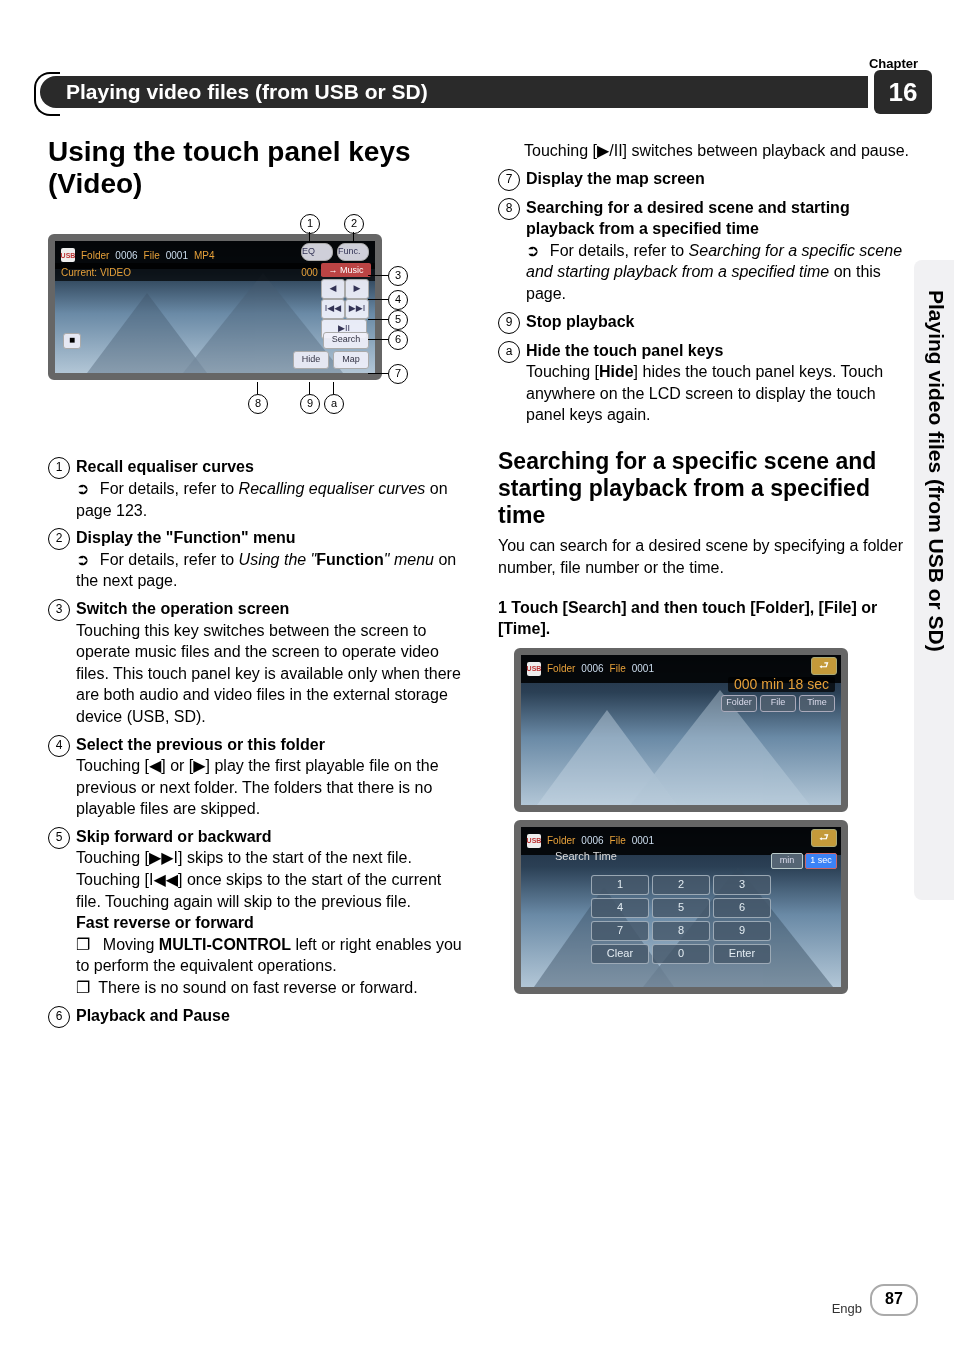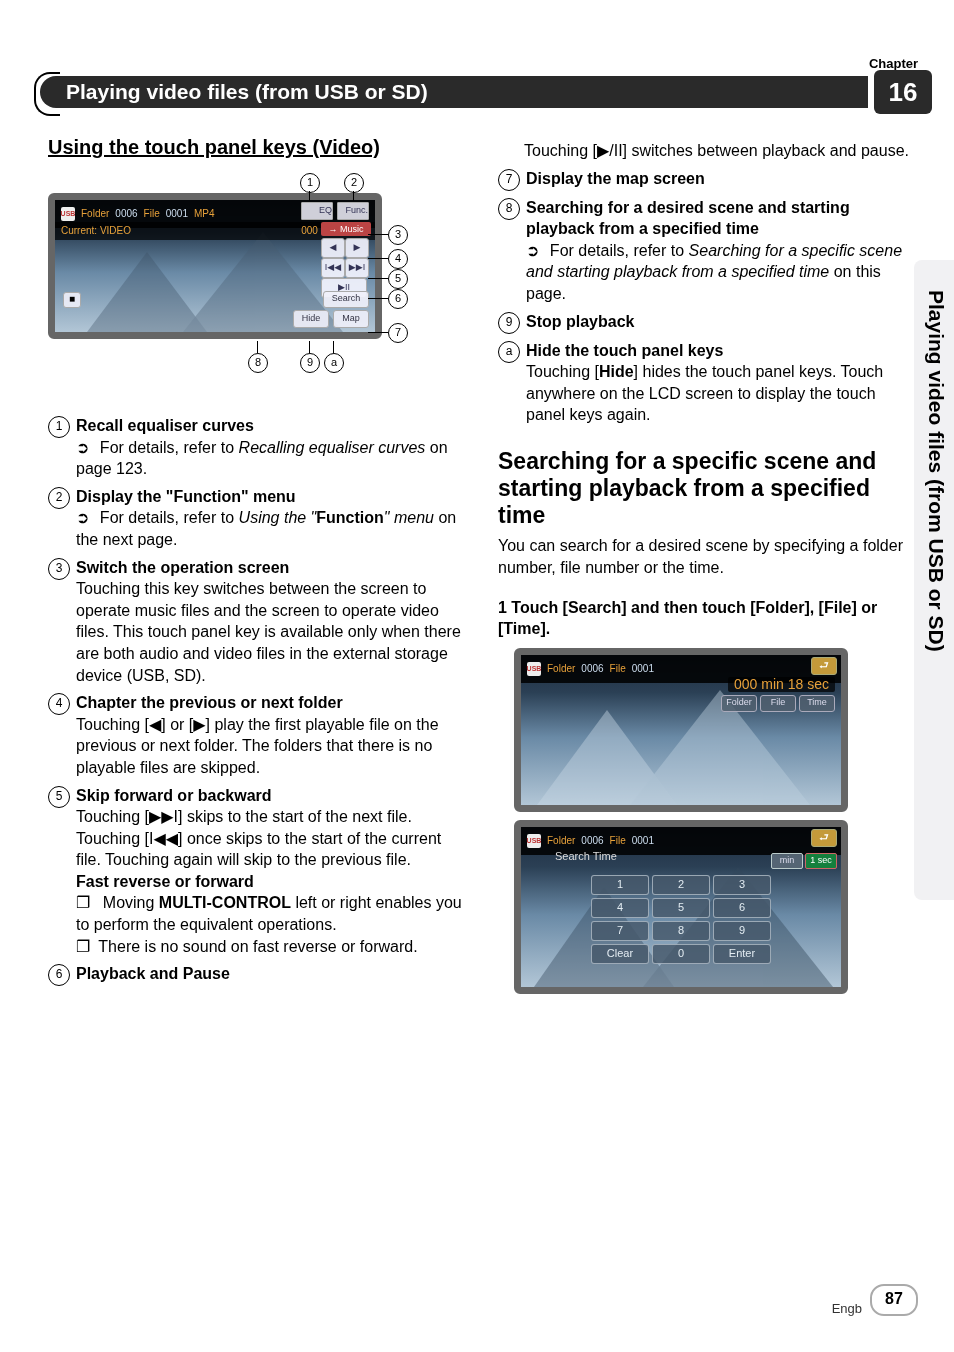--- a/index.html
+++ b/index.html
@@ -12,21 +12,21 @@
   .title-ring { position: absolute; top: 0; left: -6px; width: 24px; height: 40px; border: 2px solid #000; border-right: none; border-radius: 16px 0 0 16px; background: transparent; }
   .side-tab { position: absolute; right: 0; top: 260px; width: 40px; height: 640px; background: #f1f1f3; border-radius: 8px 0 0 8px; }
   .side-text { position: absolute; right: 6px; top: 290px; writing-mode: vertical-rl; font-weight: bold; font-size: 21px; color: #000; }
   .page-num { position: absolute; bottom: 36px; right: 36px; width: 44px; height: 28px; border: 2px solid #aaa; border-radius: 14px; text-align: center; line-height: 26px; font-weight: bold; font-size: 16px; }
   .lang { position: absolute; bottom: 36px; right: 92px; font-size: 13px; color: #333; }
 
   .col { position: absolute; width: 420px; font-size: 16px; line-height: 1.35; }
   .col1 { left: 48px; top: 136px; }
   .col2 { left: 498px; top: 140px; }
 
-  h1 { font-size: 20px; font-weight: 800; margin: 0 0 14px 0; line-height: 1.15; text-decoration: underline; }
+  h1 { font-size: 28px; font-weight: 800; margin: 0 0 14px 0; line-height: 1.15; }
   h2 { font-size: 23px; font-weight: 800; margin: 22px 0 6px 0; line-height: 1.18; }
   h3 { font-size: 16px; font-weight: bold; margin: 18px 0 6px 0; }
   .bold { font-weight: bold; }
   .italic { font-style: italic; }
 
   .enum { display: flex; align-items: flex-start; margin-top: 6px; }
   .enum .circ { width: 20px; flex: 0 0 20px; height: 20px; border: 1.4px solid #000; border-radius: 50%; text-align: center; line-height: 18px; font-size: 12px; margin-right: 6px; margin-top: 1px; }
   .enum .txt { flex: 1; }
   .sub { margin-left: 26px; }
   .arrow::before { content: "➲"; margin-right: 6px; }
@@ -41,38 +41,38 @@
   .topbar { position: absolute; top: 0; left: 0; right: 0; height: 22px; background: rgba(0,0,0,0.85); color: #e7a13a; font-size: 10px; padding: 3px 6px; display: flex; gap: 6px; align-items: center; }
   .topbar .white { color: #cde; }
   .countbar { position: absolute; top: 22px; left: 0; right: 0; height: 16px; background: rgba(0,0,0,0.7); color: #e7a13a; font-size: 10px; padding: 1px 6px; display: flex; gap: 8px; align-items: center; }
   .playctrl { position: absolute; top: 38px; right: 6px; display: flex; flex-direction: column; gap: 0; }
   .playctrl .row { display: flex; }
   .ctrlbtn { width: 22px; height: 18px; background: rgba(245,245,255,0.9); border: 1px solid #aaa; border-radius: 3px; font-size: 9px; text-align: center; line-height: 16px; color: #335; }
   .ctrlwide { width: 44px; }
   .hidemap { position: absolute; bottom: 4px; right: 6px; display: flex; gap: 4px; }
   .hidemap .b { width: 34px; height: 16px; background: rgba(240,240,250,0.9); border: 1px solid #aaa; border-radius: 3px; font-size: 9px; text-align: center; line-height: 14px; color: #334; }
   .eqfunc { position: absolute; top: 2px; right: 6px; display: flex; gap: 4px; }
-  .eqfunc .b { width: 30px; height: 16px; background: rgba(230,230,240,0.9); border: 1px solid #aaa; border-radius: 1px; font-size: 9px; text-align: right; line-height: 14px; color: #335; }
+  .eqfunc .b { width: 30px; height: 16px; background: rgba(230,230,240,0.9); border: 1px solid #aaa; border-radius: 8px; font-size: 9px; text-align: left; line-height: 14px; color: #335; }
   .musicbtn { position: absolute; top: 22px; right: 4px; width: 50px; height: 14px; background: #b44; color: #fff; font-size: 9px; text-align: center; line-height: 14px; border-radius: 2px; }
   .searchrow { position: absolute; bottom: 24px; right: 6px; display: flex; gap: 2px; }
   .searchrow .b { width: 44px; height: 15px; border-radius: 3px; background: rgba(240,240,250,0.92); border: 1px solid #aaa; font-size: 9px; text-align: center; line-height: 13px; color: #334; }
   .stopbtn { position: absolute; bottom: 24px; left: 8px; width: 16px; height: 14px; background: rgba(240,240,250,0.9); border: 1px solid #aaa; border-radius: 3px; font-size: 10px; text-align: center; line-height: 12px; }
   .usbicon { width: 14px; height: 14px; background: #eee; border-radius: 2px; display: inline-flex; align-items: center; justify-content: center; font-size: 7px; color: #b33; font-weight: bold; }
 
   .mountains { position:absolute; bottom:0; left:0; right:0; height:60%; opacity:0.5; }
   .tri { position:absolute; bottom:0; width:0; height:0; }
 
   .shot2-counter { position:absolute; top:22px; right:6px; height:15px; background:rgba(0,0,0,0.7); color:#e7a13a; font-size:14px; padding:0 6px; line-height:15px; border-radius:2px; }
   .shot2-tabs { position:absolute; top:40px; right:6px; display:flex; gap:3px; }
   .shot2-tabs .tb { width:34px; height:15px; background:rgba(80,95,110,0.85); border:1px solid #aab; border-radius:3px; font-size:9px; text-align:center; line-height:13px; color:#dde; }
   .backbtn { position:absolute; top:2px; right:4px; width:24px; height:16px; background:#c49a3a; border:1px solid #aa7; border-radius:3px; font-size:11px; text-align:center; line-height:14px; color:#fff;}
   .srchlabel { position:absolute; top:22px; left:34px; color:#ddd; font-size:11px;}
   .minsec { position:absolute; top:26px; right:4px; display:flex; gap:2px;}
   .minsec .c { width:30px; height:14px; background:rgba(90,105,120,0.9); border:1px solid #bcc; border-radius:2px; font-size:9px; text-align:center; line-height:12px; color:#dde;}
-  .minsec .c.active { background:#15803d; border-color:#c66; color:#fff;}
+  .minsec .c.active { background:#3b82f6; border-color:#c66; color:#fff;}
   .kpg { position:absolute; top:48px; left:50%; transform:translateX(-50%); display:grid; grid-template-columns:repeat(3,58px); gap:3px; }
   .kpg .k { height:18px; background:rgba(70,88,106,0.82); border:1px solid rgba(200,210,220,0.65); border-radius:3px; font-size:11px; color:#e3ecf2; text-align:center; line-height:16px; }
 </style>
 </head>
 <body>
 <div class="page">
 
 <div class="chapter">Chapter</div>
 <div class="chapter-badge">16</div>
 
@@ -183,21 +183,21 @@
     <div class="circ">3</div>
     <div class="txt">
       <span class="bold">Switch the operation screen</span>
       <div>Touching this key switches between the screen to operate music files and the screen to operate video files. This touch panel key is available only when there are both audio and video files in the external storage device (USB, SD).</div>
     </div>
   </div>
 
   <div class="enum">
     <div class="circ">4</div>
     <div class="txt">
-      <span class="bold">Chapter the previous or next folder</span>
+      <span class="bold">Select the previous or this folder</span>
       <div>Touching [◀] or [▶] play the first playable file on the previous or next folder. The folders that there is no playable files are skipped.</div>
     </div>
   </div>
 
   <div class="enum">
     <div class="circ">5</div>
     <div class="txt">
       <span class="bold">Skip forward or backward</span>
       <div>Touching [▶▶I] skips to the start of the next file. Touching [I◀◀] once skips to the start of the current file. Touching again will skip to the previous file.</div>
       <div class="bold">Fast reverse or forward</div>

